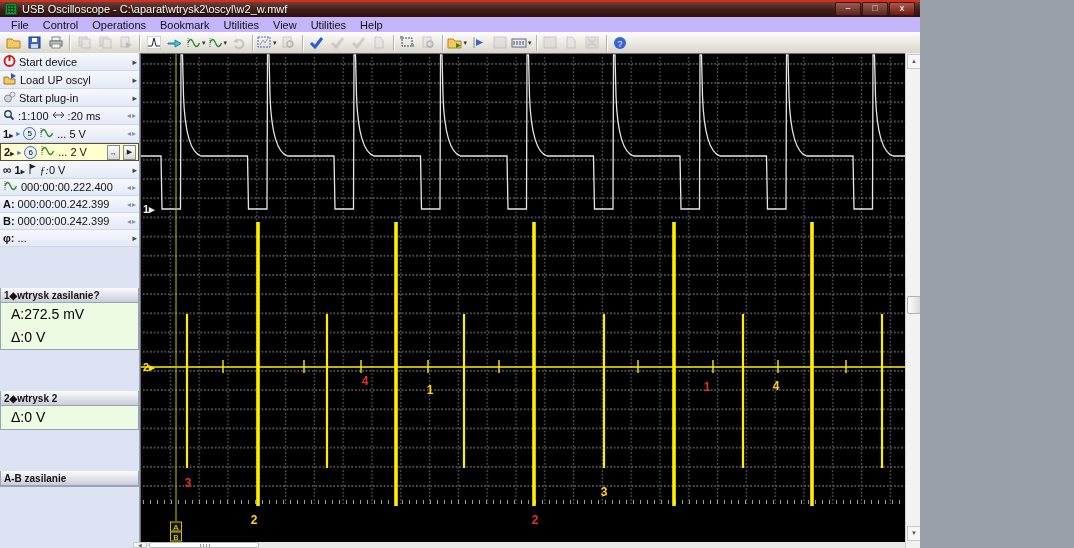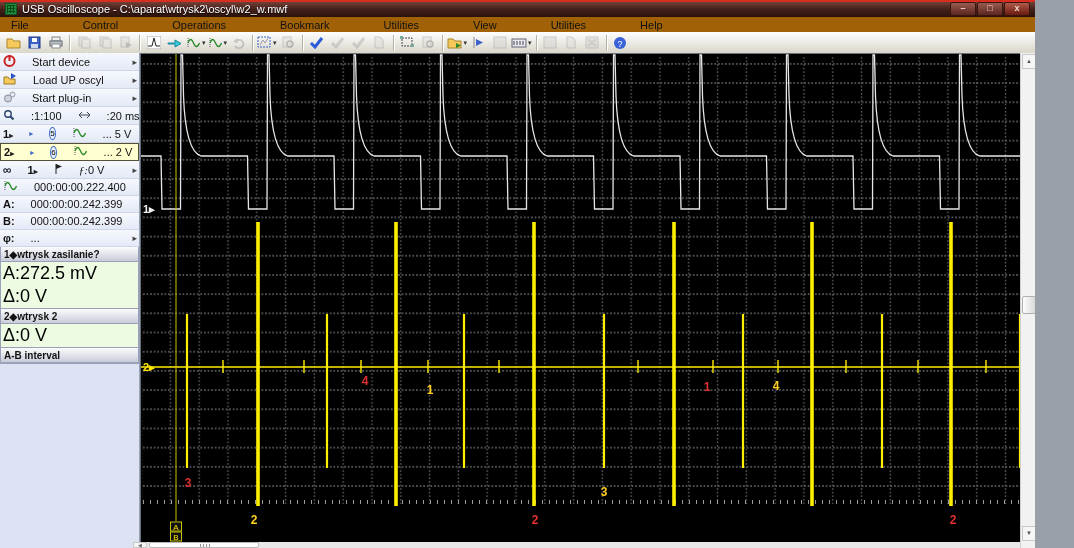--- a/index.html
+++ b/index.html
@@ -1,68 +1,68 @@
 <!DOCTYPE html>
 <html><head>
 <meta charset="utf-8">
 <style>
   html,body{margin:0;padding:0;background:#9aa0a8;}
-  #window{position:relative;width:1035px;height:548px;overflow:hidden;
+  #window{position:relative;width:920px;height:548px;overflow:hidden;
     font-family:"Liberation Sans",sans-serif;background:#dde3f3;font-size:11px;
     -webkit-font-smoothing:antialiased;}
   
   .titlebar{position:absolute;top:0;left:0;right:0;height:17px;
     background:linear-gradient(#7e4a40 0%,#44201a 55%,#2a120c 100%);}
   .titlebar .redstrip{position:absolute;top:0;left:0;right:0;height:2px;background:#d62f20;}
   .appicon{position:absolute;top:3px;left:5px;width:12px;height:12px;background:#1f8a3c;
     box-shadow:inset 0 0 0 1px #0c5c22;display:inline-block;}
   .appicon:before{content:"";position:absolute;left:2px;top:2px;width:8px;height:8px;
     background:linear-gradient(#0a4a1a 1px,transparent 1px),linear-gradient(90deg,#0a4a1a 1px,transparent 1px);
     background-size:3px 3px;}
   .titletext{position:absolute;left:22px;top:3px;color:#fff;font-size:11px;text-shadow:0 1px 1px #000;white-space:nowrap;}
   .winbtns{position:absolute;right:5px;top:2px;display:flex;gap:1px;}
   .winbtn{width:24px;height:12px;border-radius:2px;background:linear-gradient(#9a5a50,#5a261e);
     border:1px solid #3a140e;color:#f0d8d0;font-size:9px;line-height:11px;text-align:center;font-weight:bold;}
   .winbtn.close{background:linear-gradient(#b05a4a,#6a1a10);}
   
-  .menubar{position:absolute;top:17px;left:0;right:0;height:15px;background:#a16207;
-    border-bottom:1px solid #d9d6ca;display:flex;align-items:center;padding-left:4px;gap:40px;}
+  .menubar{position:absolute;top:17px;left:0;right:0;height:15px;background:#c4b5fd;
+    border-bottom:1px solid #d9d6ca;display:flex;align-items:center;padding-left:4px;}
   .menu-item{padding:0 7px;color:#111;cursor:default;}
   
   .toolbar{position:absolute;top:32px;left:0;right:0;height:21px;
     background:linear-gradient(#fefefe,#d9d6ca);display:flex;align-items:center;padding-left:3px;}
   .tb{height:18px;min-width:19px;display:inline-flex;align-items:center;justify-content:center;
     border:1px solid transparent;border-radius:2px;margin:0 0px;}
   .tb.dis{opacity:.45;filter:grayscale(1);}
   .tb .dd{font-size:7px;color:#333;margin-left:1px;}
   .tbsep{width:1px;height:16px;background:#b4b0a4;margin:0 3px;box-shadow:1px 0 0 #fff;}
   
   .sidebar{position:absolute;top:53px;left:0;width:140px;bottom:0;background:#dde3f3;
     border-right:1px solid #98a2bc;box-sizing:border-box;}
-  .srow{height:17px;display:flex;align-items:center;padding:0 2px 0 3px;gap:16px;
+  .srow{height:17px;display:flex;align-items:center;padding:0 2px 0 3px;gap:3px;
     background:linear-gradient(#f6f8fd,#e3e9f6);border-bottom:1px solid #cfd6e8;color:#111;white-space:nowrap;}
   .srow .grow{flex:1;}
   .arr1{color:#444;font-size:9px;}
   .arrp{color:#8a90a0;font-size:8px;letter-spacing:1px;}
   .chnum{font-weight:bold;font-size:11px;}
   .charr{font-size:8px;color:#222;}
   .probe{width:11px;height:11px;border:1px solid #3a6ac8;border-radius:50%;background:#e8f0fc;
     font-size:8px;display:inline-flex;align-items:center;justify-content:center;color:#000;}
   .probearr{color:#3a6ac8;font-size:8px;}
   .ch-selected{background:#ffffcf !important;border:1px solid #55503a;height:16px;}
   .minibtn{width:11px;height:13px;border:1px solid #8a8a8a;background:linear-gradient(#fdfdfd,#d8d8d8);
     display:inline-flex;align-items:center;justify-content:center;font-size:7px;color:#222;}
   .binoc{font-weight:bold;font-size:12px;color:#223;line-height:10px;}
   .fsym{font-style:italic;font-family:"Liberation Serif",serif;font-size:11px;}
   
   .mpanel{border:1px solid #9aa2b8;border-top:none;}
   .mhead{height:14px;background:linear-gradient(#fcfcfe,#c9ccd9);border-bottom:1px solid #9aa2b8;
-    font-size:10px;font-weight:bold;color:#111;display:flex;align-items:center;padding-left:3px;}
+    font-size:10px;font-weight:bold;color:#111;display:flex;align-items:center;padding-left:3px;margin-top:41px;}
   .mbody{background:#eefbe3;}
-  .mline{font-size:18px;color:#000;line-height:23px;padding-left:2px;letter-spacing:0px;}
+  .mline{font-size:14px;color:#000;line-height:23px;padding-left:10px;letter-spacing:0px;}
   
   .scope{position:absolute;top:53px;left:140px;width:919px;height:495px;background:#000;
     border-top:1px solid #6a7078;border-left:1px solid #6a7078;box-sizing:border-box;}
   .grid{position:absolute;left:1px;top:2px;width:916px;height:448px;
     background-image:
       radial-gradient(circle,#565656 .6px,transparent 1.2px),
       radial-gradient(circle,#565656 .6px,transparent 1.2px);
     background-size:28.8px 3.6px,3.6px 19.2px;
     background-position:14px 0,0 17.5px;}
   .scope svg{position:absolute;left:0;top:0;}
@@ -379,21 +379,21 @@
           <div class="mline">Δ:0 V</div>
         </div>
       </div>
       <div class="mpanel">
         <div class="mhead">2◆wtrysk 2</div>
         <div class="mbody">
           <div class="mline">Δ:0 V</div>
         </div>
       </div>
       <div class="mpanel">
-        <div class="mhead">A-B interval</div>
+        <div class="mhead">A-B zasilanie</div>
       </div>
     </div>
 
   <div class="scope" id="scope">
     <div class="grid"></div>
   <svg width="918" height="494">
         <line x1="2" y1="448" x2="916" y2="448" stroke="#9a9a9a" stroke-width="4" stroke-dasharray="1 6"></line>
         <path d="M0 102 L20 102 L21 155 L39.5 155 L40 1 L41.5 1 L42.5 42 Q44.5 97 60 102 L106.5 102 L107.5 155 L126 155 L126.5 1 L128 1 L129 42 Q131 97 146.5 102 L193 102 L194 155 L212.5 155 L213 1 L214.5 1 L215.5 42 Q217.5 97 233 102 L279.5 102 L280.5 155 L299 155 L299.5 1 L301 1 L302 42 Q304 97 319.5 102 L366 102 L367 155 L385.5 155 L386 1 L387.5 1 L388.5 42 Q390.5 97 406 102 L452.5 102 L453.5 155 L472 155 L472.5 1 L474 1 L475 42 Q477 97 492.5 102 L539 102 L540 155 L558.5 155 L559 1 L560.5 1 L561.5 42 Q563.5 97 579 102 L625.5 102 L626.5 155 L645 155 L645.5 1 L647 1 L648 42 Q650 97 665.5 102 L712 102 L713 155 L731.5 155 L732 1 L733.5 1 L734.5 42 Q736.5 97 752 102 L798.5 102 L799.5 155 L818 155 L818.5 1 L820 1 L821 42 Q823 97 838.5 102 L885 102 L886 155 L904.5 155 L905 1 L906.5 1 L907.5 42 Q909.5 97 925 102 L918 102" fill="none" stroke="#e6e6e6" stroke-width="1.3"></path>
         <line x1="0" y1="313" x2="918" y2="313" stroke="#ffee00" stroke-width="1.4"></line>
         <line x1="82" y1="306" x2="82" y2="319" stroke="#ffee00" stroke-width="1.4"></line>

